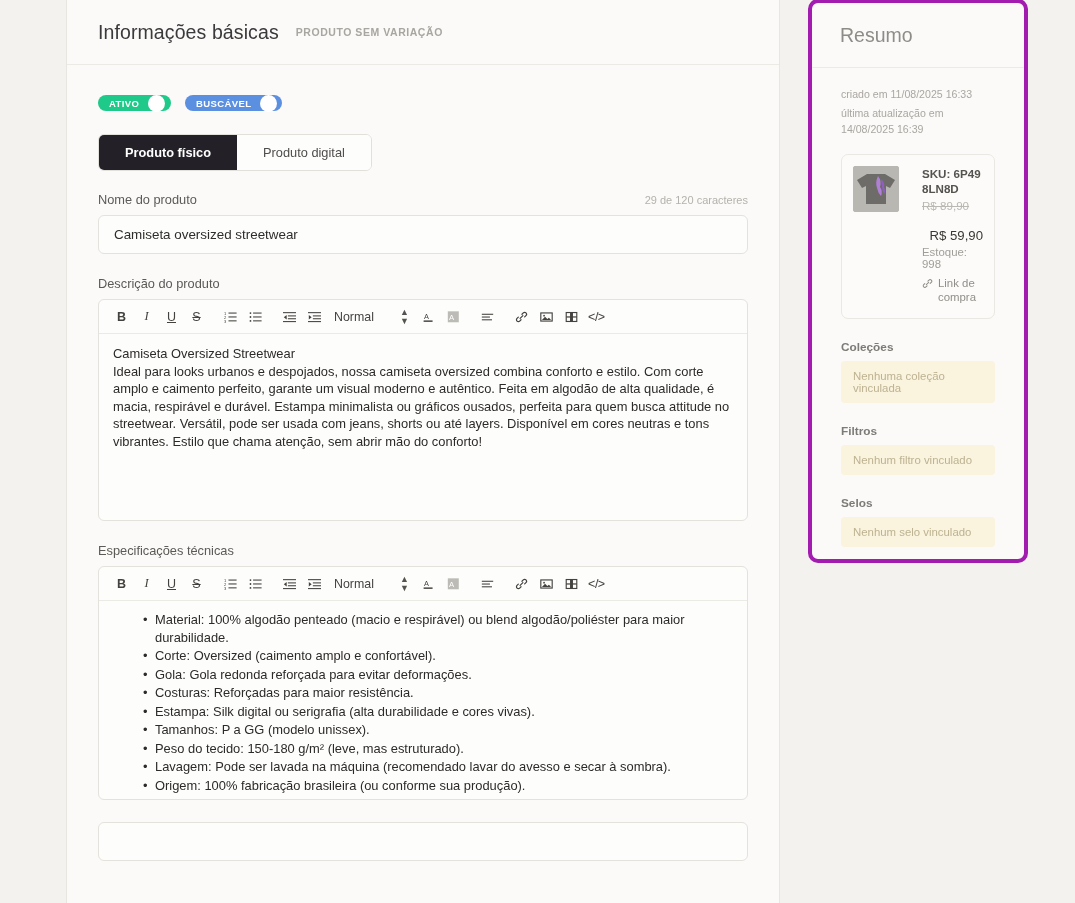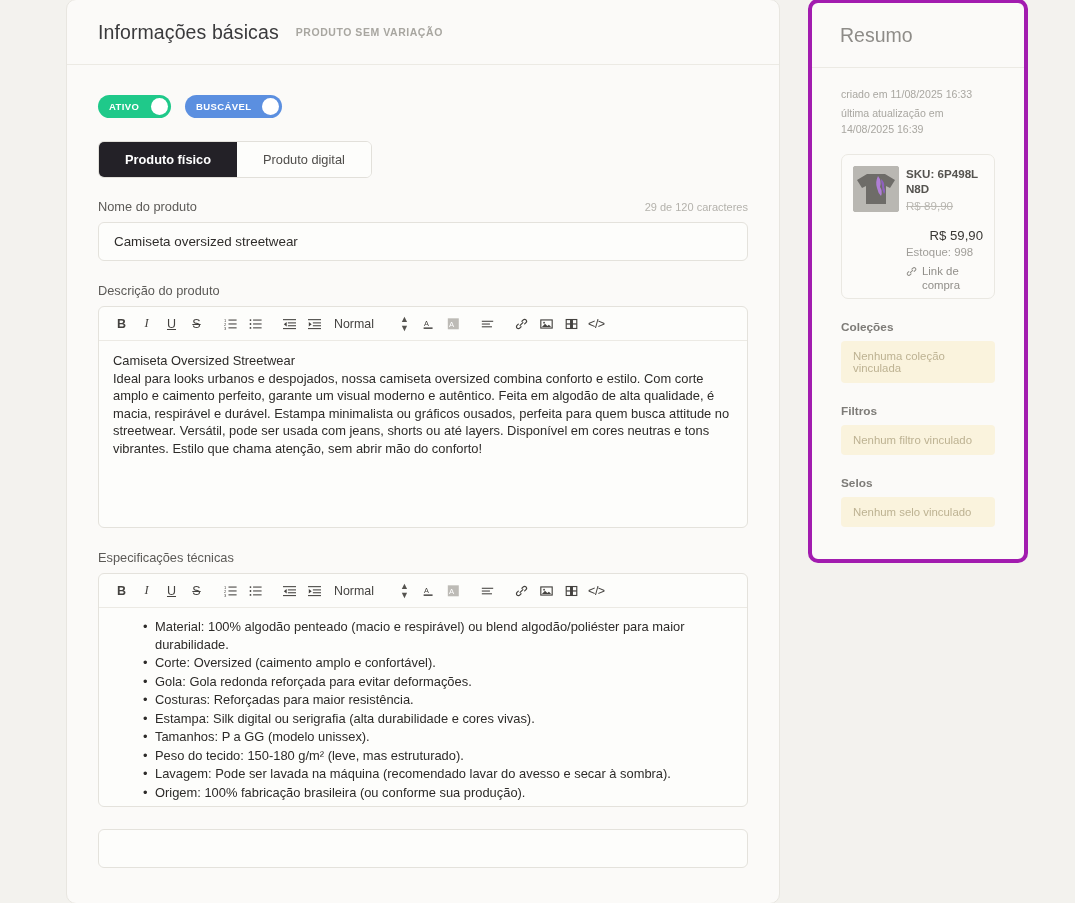--- a/index.html
+++ b/index.html
@@ -11,21 +11,21 @@
     overflow: hidden;
   }
   .page { position: relative; width: 1075px; height: 903px; display: flex; }
 
   
   .main-card {
     position: absolute;
     left: 66px; top: -1px; width: 714px; height: 905px;
     background: #fbfaf8;
     border: 1px solid #e8e6e0;
-    border-radius: 10px;
+    border-radius: 0;
     overflow: hidden;
   }
   .card-header {
     height: 65px;
     border-bottom: 1px solid #eceae4;
     display: flex; align-items: center;
     padding: 0 31px;
   }
   .card-title {
     font-size: 19.5px; color: #3a3a3c; font-weight: 400;
@@ -35,22 +35,22 @@
     margin-left: 17px;
     font-size: 10.5px; color: #a8a6a0; font-weight: 700;
     letter-spacing: .55px;
   }
   .card-body { padding: 20px 31px 0 31px; }
 
   
   .toggles { display: flex; gap: 14px; margin: 10px 0 23px 0; }
   .toggle {
     display: inline-flex; align-items: center;
-    height: 23px; border-radius: 12px; padding: 0 3px 0 11px;
-    min-width: 73px; justify-content: space-between; gap: 9px;
+    height: 16px; border-radius: 12px; padding: 0 3px 0 11px;
+    min-width: 73px; justify-content: flex-start; gap: 9px;
   }
   .toggle.green { background: #1fc98a; }
   .toggle.blue  { background: #5b8fe0; min-width: 97px; }
   .toggle-label { color: #fff; font-size: 9.5px; font-weight: 700; letter-spacing: .4px; }
   .knob { width: 17px; height: 17px; border-radius: 50%; background: #fff; flex: 0 0 17px; }
 
   
   .field-label {
     font-size: 12.8px; color: #5c5a57; margin-bottom: 8px; display: block;
   }
@@ -121,21 +121,21 @@
     height: 65px; border-bottom: 1px solid #eceae4;
     display: flex; align-items: center; padding: 0 28px;
   }
   .side-title { font-size: 19.5px; color: #8e8c88; font-weight: 400; }
   .side-body { padding: 19px 29px 0 29px; }
   .meta-line { font-size: 10.6px; color: #a9a7a1; line-height: 1.45; }
   .meta-line + .meta-line { margin-top: 4px; }
 
   .sku-card {
     margin-top: 17px; border: 1px solid #eae8e2; border-radius: 7px;
-    background: #fcfbf9; padding: 11px 11px 5px 11px; display: flex; gap: 7px;
+    background: #fcfbf9; padding: 11px 11px 13px 11px; display: flex; gap: 23px;
   }
   .sku-thumb {
     width: 46px; height: 46px; flex: 0 0 46px; border-radius: 3px;
     background: #a6a49f; position: relative; overflow: hidden;
   }
   .sku-info { flex: 1; min-width: 0; }
   .sku-label { font-size: 11.6px; font-weight: 700; color: #55534f; line-height: 1.3; word-break: break-all; }
   .price-old { font-size: 11.6px; color: #bab8b2; text-decoration: line-through; margin-top: 3px; }
   .price-new { font-size: 13.2px; color: #3a3835; text-align: right; margin-top: 16px; }
   .stock { font-size: 11.4px; color: #a09e99; margin-top: 3px; }

